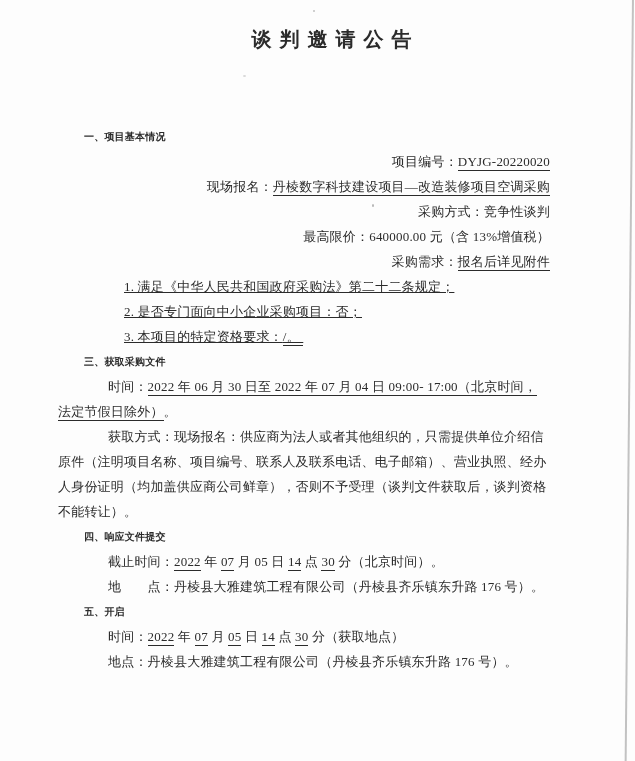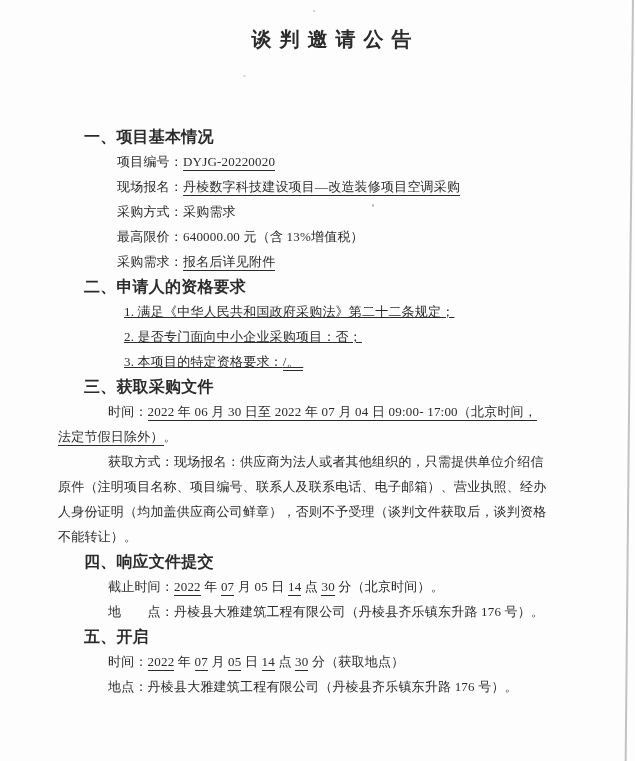--- a/index.html
+++ b/index.html
@@ -29,30 +29,30 @@
   }
   .doc-body{
     margin-top:72px;
     margin-left:58px;
     width:492px;
     font-size:13px;
     letter-spacing:0.2px;
   }
   .sec-heading{
     font-weight:bold;
-    font-size:16px;
+    font-size:10px;
     padding-left:26px;
     line-height:25px;
     font-family:Liberation Serif, serif;
   }
   .line{
     line-height:25px;
     margin:0;
   }
-  .indent-item{padding-left:59px;}
+  .indent-item{padding-left:59px;text-align:right;}
   .indent-num{padding-left:66px;text-decoration:underline;}
   .indent-hang{text-indent:50px;}
   .u{
     border-bottom:1px solid var(--text);
     padding-bottom:0.5px;
   }
   .scan-line{
     position:absolute;
     top:-4px;
     left:632px;
@@ -73,24 +73,23 @@
 </style>
 </head>
 <body>
 
 <div class="page">
   <h1 class="doc-title">谈判邀请公告</h1>
   <div class="doc-body" id="doc-body">
       <div class="sec-heading">一、项目基本情况</div>
       <p class="line indent-item"><span>项目编号：</span><span class="u">DYJG-20220020</span></p>
       <p class="line indent-item"><span>现场报名：</span><span class="u">丹棱数字科技建设项目—改造装修项目空调采购</span></p>
-      <p class="line indent-item"><span>采购方式：采购需求</span></p>
+      <p class="line indent-item"><span>采购方式：竞争性谈判</span></p>
       <p class="line indent-item"><span>最高限价：640000.00 元（含 13%增值税）</span></p>
       <p class="line indent-item"><span>采购需求：</span><span class="u">报名后详见附件</span></p>
-      <div class="sec-heading">二、申请人的资格要求</div>
       <p class="line indent-num"><span>1. 满足《中华人民共和国政府采购法》第二十二条规定；</span></p>
       <p class="line indent-num"><span>2. 是否专门面向中小企业采购项目：否；</span></p>
       <p class="line indent-num"><span>3. 本项目的特定资格要求：</span><span class="u">/。&nbsp;</span></p>
       <div class="sec-heading">三、获取采购文件</div>
       <p class="line indent-hang"><span>时间：</span><span class="u">2022 年 06 月 30 日至 2022 年 07 月 04 日 09:00- 17:00（北京时间，法定节假日除外）</span><span>。</span></p>
       <p class="line indent-hang"><span>获取方式：现场报名：供应商为法人或者其他组织的，只需提供单位介绍信原件（注明项目名称、项目编号、联系人及联系电话、电子邮箱）、营业执照、经办人身份证明（均加盖供应商公司鲜章），否则不予受理（谈判文件获取后，谈判资格不能转让）。</span></p>
       <div class="sec-heading">四、响应文件提交</div>
       <p class="line indent-hang"><span>截止时间：</span><span class="u">2022</span><span> 年 </span><span class="u">07</span><span> 月 05 日 </span><span class="u">14</span><span> 点 </span><span class="u">30</span><span> 分（北京时间）。</span></p>
       <p class="line indent-hang"><span>地　　点：丹棱县大雅建筑工程有限公司（丹棱县齐乐镇东升路 176 号）。</span></p>
       <div class="sec-heading">五、开启</div>

